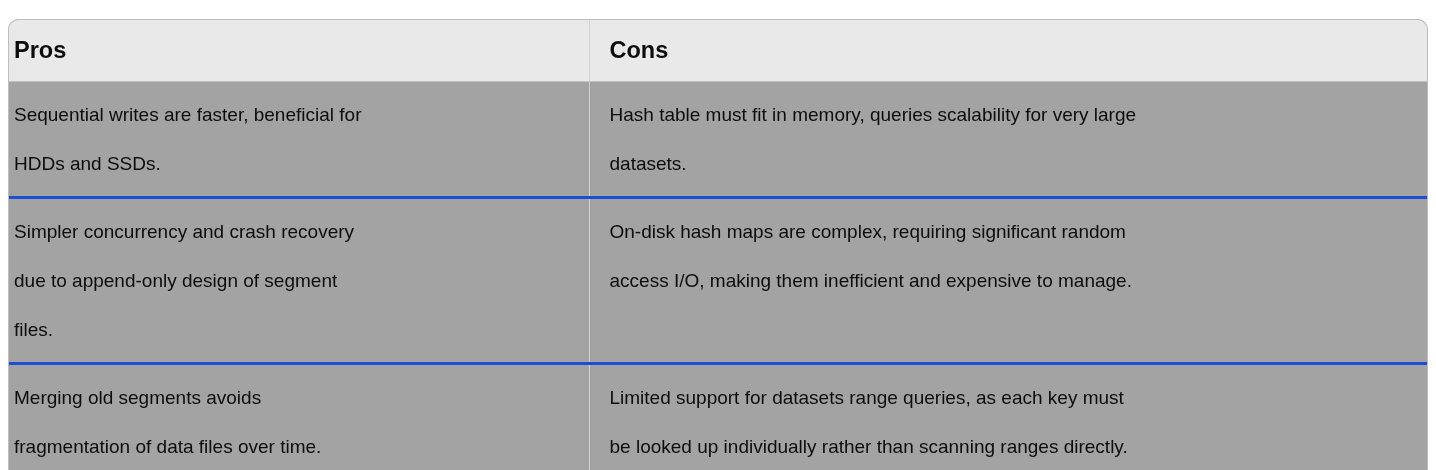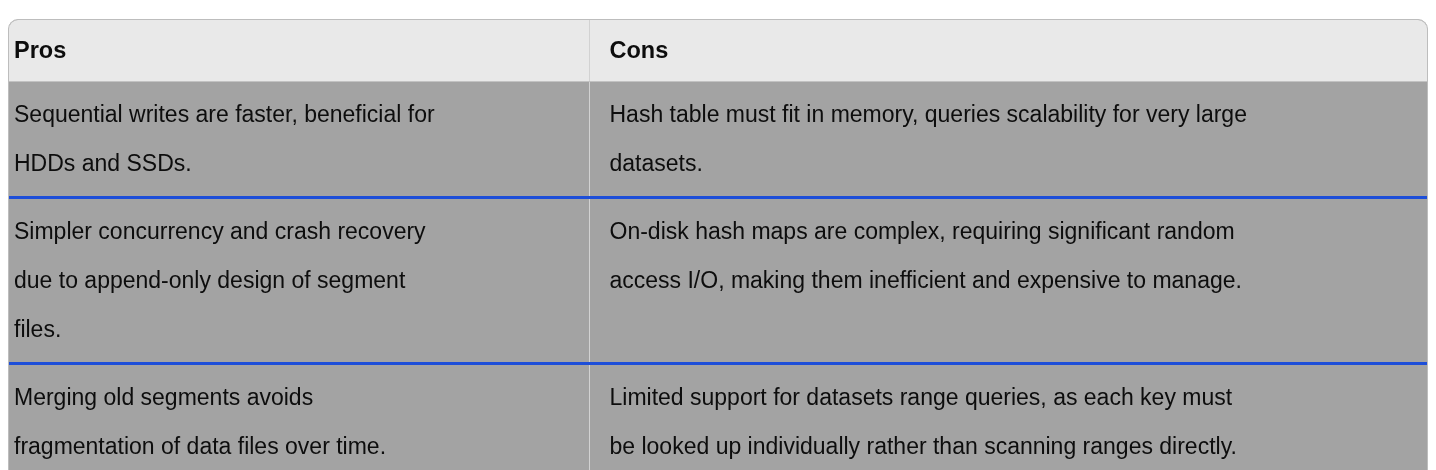--- a/index.html
+++ b/index.html
@@ -33,21 +33,21 @@
   th {
     background: #e9e9e9;
     text-align: left;
     font-weight: 700;
     font-size: 23.5px;
     line-height: 49px;
     padding: 6px 10px 6px 5px;
     border-bottom: 1px solid #c2c2c2;
   }
   td {
-    font-size: 23px;
+    font-size: 19px;
     line-height: 49px;
     font-weight: 400;
     vertical-align: top;
     padding: 8px 10px 8px 5px;
     white-space: pre-line;
   }
   th + th, td + td {
     border-left: 1px solid #d2d2d2;
     padding-left: 20px;
     padding-right: 0;

